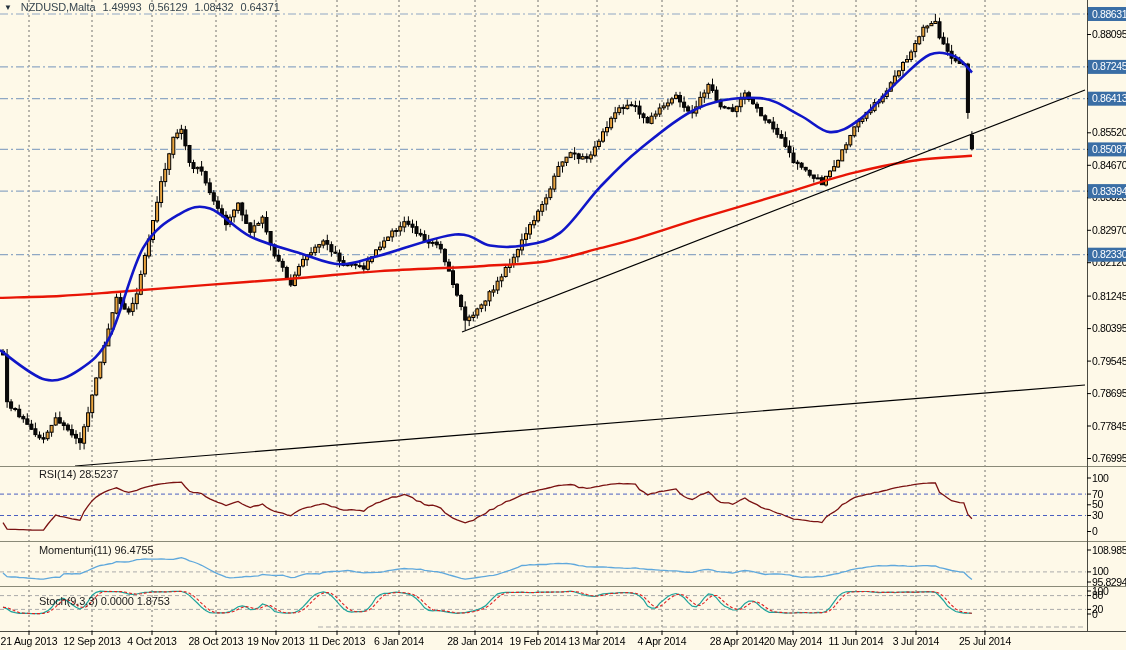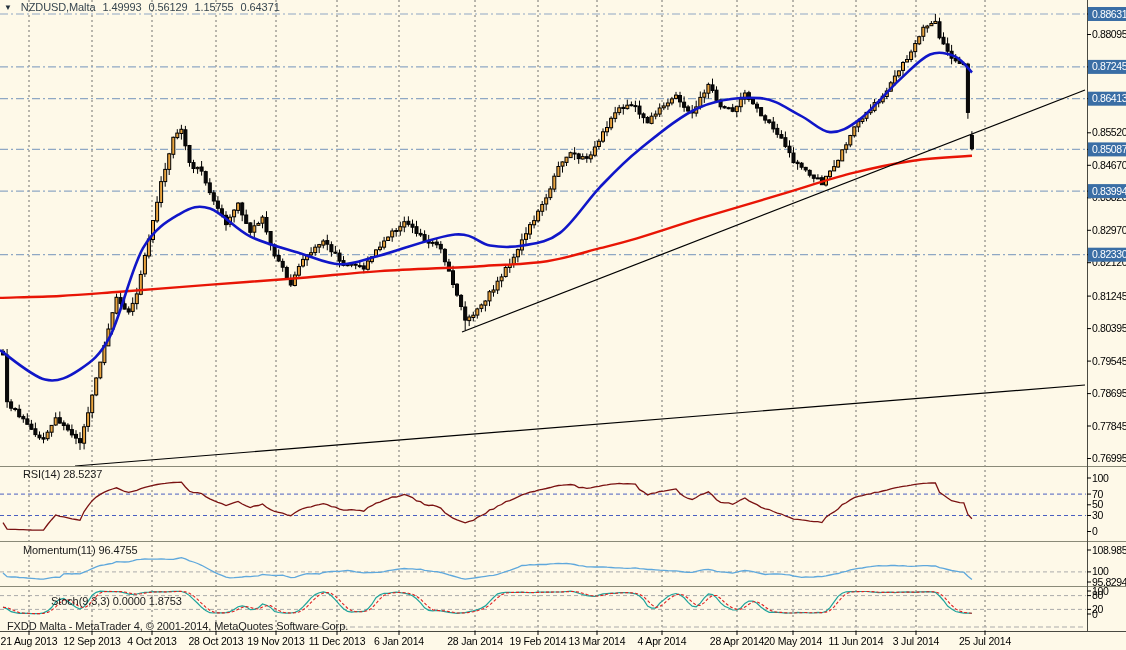--- a/index.html
+++ b/index.html
@@ -3,24 +3,24 @@
 <meta charset="utf-8">
 <style>
   html,body{margin:0;padding:0;background:#888;}
   #chart-window{position:relative;width:1126px;height:650px;background:#FEF9E8;overflow:hidden;
     font-family:"Liberation Sans",sans-serif;}
   #chart-svg{position:absolute;left:0;top:0;}
   .overlay{position:absolute;color:#1a1a1a;font-size:11px;white-space:nowrap;z-index:5;}
   #titlebar{left:4px;top:1px;display:flex;align-items:center;gap:7px;color:#36454F;}
   #titlebar .tri{font-size:8px;color:#22303c;margin-right:2px;cursor:pointer;}
   #titlebar span{letter-spacing:-0.1px;}
-  .ind-label{left:3px;letter-spacing:-0.1px;padding-left:20px;}
+  .ind-label{left:19px;letter-spacing:-0.1px;padding-left:20px;}
   #rsi-label{top:468px;}
   #mom-label{top:544px;}
-  #stoch-label{top:595px;margin-left:28px;}
+  #stoch-label{top:595px;}
   #copyright{left:7px;top:620px;color:#222;letter-spacing:-0.1px;}
   svg text{font-family:"Liberation Sans",sans-serif;}
 </style>
 </head>
 <body>
 
 <div id="chart-window">
   <svg id="chart-svg" width="1126" height="650">
       <rect x="0" y="0" width="1126" height="650" fill="#FEF9E8"></rect>
       <defs>
@@ -670,21 +670,20 @@
         <line x1="985" y1="631" x2="985" y2="635" stroke="#000" stroke-width="1"></line>
         <text x="985" y="645" text-anchor="middle" font-size="10.5px" letter-spacing="-0.2" fill="#000">25 Jul 2014</text>
       </g>
     </svg>
 
   <div id="titlebar" class="overlay">
     <span class="tri">▼</span>
     <span>NZDUSD,Malta</span>
     <span>1.49993</span>
     <span>0.56129</span>
-    <span>1.15755</span>
+    <span>1.08432</span>
     <span>0.64371</span>
   </div>
 
   <div id="rsi-label" class="overlay ind-label">RSI(14) 28.5237</div>
   <div id="mom-label" class="overlay ind-label">Momentum(11) 96.4755</div>
   <div id="stoch-label" class="overlay ind-label">Stoch(9,3,3) 0.0000 1.8753</div>
-  <div id="copyright" class="overlay">FXDD Malta - MetaTrader 4, © 2001-2014, MetaQuotes Software Corp.</div>
 </div>
 
 </body></html>

